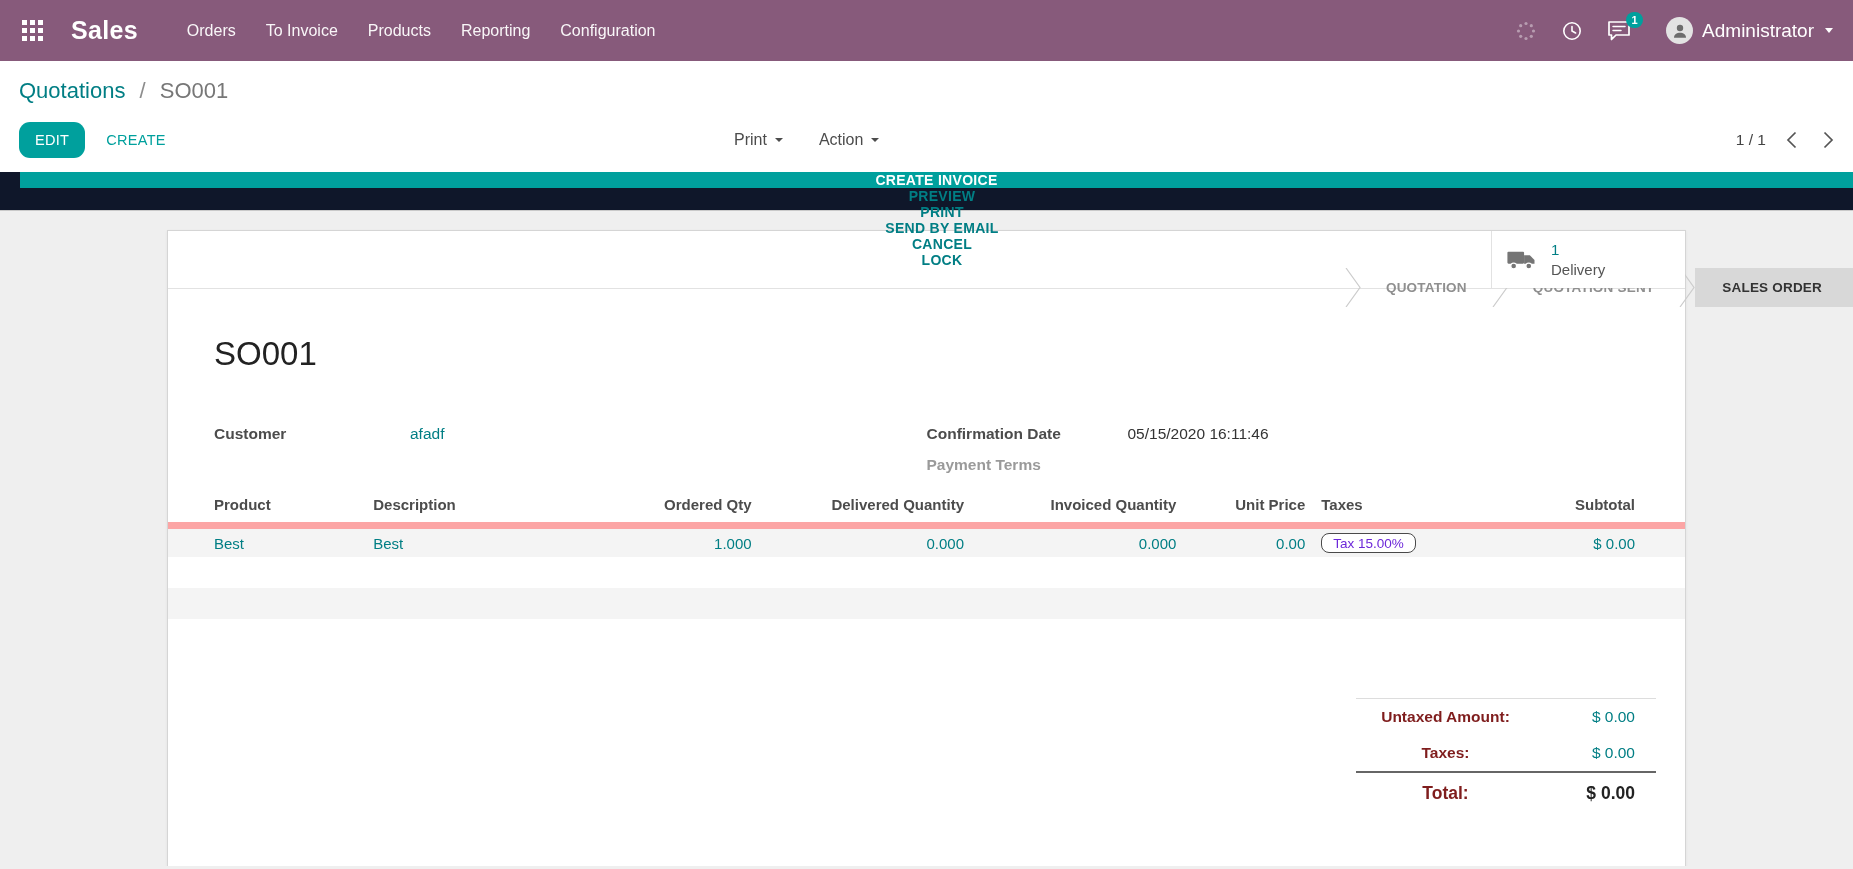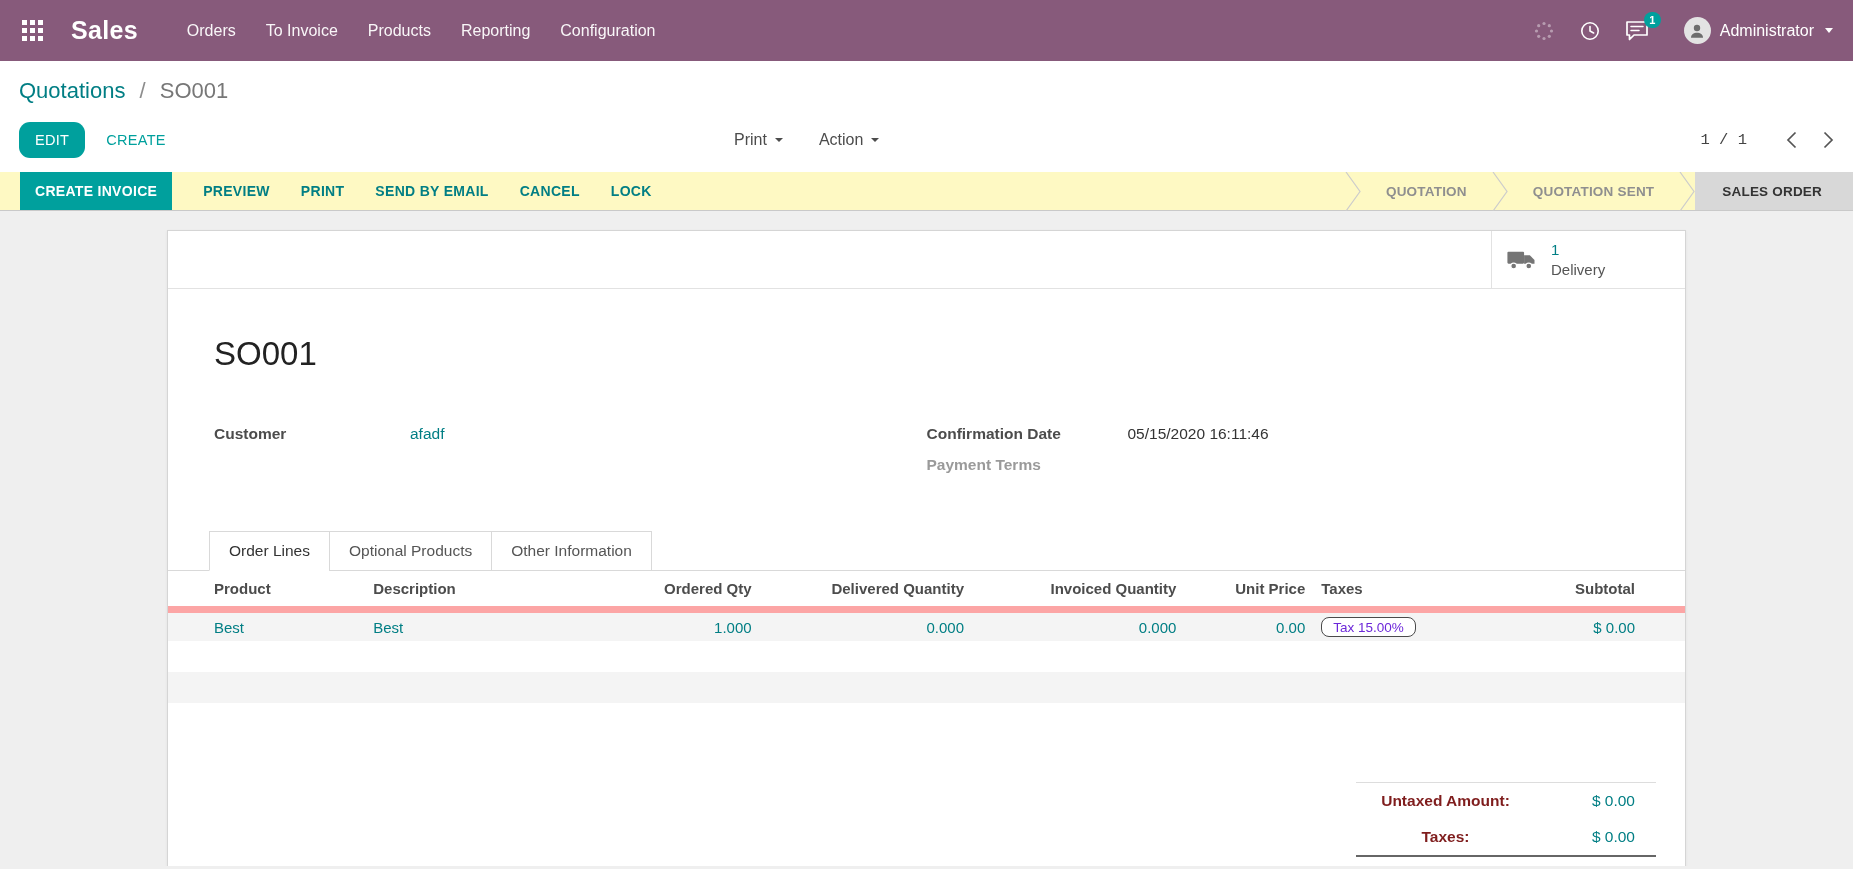--- a/index.html
+++ b/index.html
@@ -10,43 +10,43 @@
   
   .navbar { height:61px; background:#875A7B; display:flex; align-items:center; padding:0 20px 0 14px; color:#fff; }
   .grid-icon { display:grid; grid-template-columns:repeat(3,5px); grid-gap:3px; padding:8px; cursor:pointer; }
   .grid-icon i { width:5px; height:5px; background:#fff; display:block; }
   .brand { font-size:25px; font-weight:bold; margin:0 34px 0 20px; letter-spacing:.3px; cursor:pointer; }
   .nav-menu { display:flex; align-items:stretch; height:100%; }
   .nav-item { padding:0 15px; font-size:16px; color:rgba(255,255,255,.95); display:flex; align-items:center; cursor:pointer; }
   .nav-right { margin-left:auto; display:flex; align-items:center; gap:24px; }
   .sys-icon { position:relative; display:flex; align-items:center; cursor:pointer; }
   .badge { position:absolute; top:-8px; right:-11px; background:#00A09D; color:#fff; font-size:11px; font-weight:bold; border-radius:9px; padding:2px 5.5px; line-height:1.1; }
-  .user-menu { display:flex; align-items:center; gap:9px; cursor:pointer; font-size:16px; margin-left:10px; }
+  .user-menu { display:flex; align-items:center; gap:9px; cursor:pointer; font-size:19px; margin-left:10px; }
   .avatar { width:27px; height:27px; border-radius:50%; background:#e3e3e3; display:flex; align-items:center; justify-content:center; overflow:hidden; }
   .caret-white { width:0; height:0; border-left:4.5px solid transparent; border-right:4.5px solid transparent; border-top:5px solid #fff; margin-left:2px; }
 
   
   .control-panel { background:#fff; padding:16px 19px 12px; }
   .breadcrumb { font-size:22px; line-height:28px; }
   .bc-parent { color:#017E84; cursor:pointer; }
   .bc-sep { color:#8d8d8d; margin:0 8px; }
   .bc-current { color:#777; }
   .cp-row { display:flex; align-items:center; margin-top:15px; position:relative; height:40px; }
   .btn-primary { background:#00A09D; color:#fff; border:none; font-size:14.5px; font-weight:500; padding:10px 16px; border-radius:11px; cursor:pointer; letter-spacing:.3px; }
   .btn-link { background:none; border:none; color:#00A09D; font-size:14.5px; font-weight:500; padding:10px 15px; margin-left:6px; cursor:pointer; letter-spacing:.3px; }
   .cp-center { position:absolute; left:715px; display:flex; gap:36px; }
   .dropdown-toggle { font-size:16px; color:#4c4c4c; display:flex; align-items:center; gap:8px; cursor:pointer; background:none; border:none; }
   .caret-dark { width:0; height:0; border-left:4px solid transparent; border-right:4px solid transparent; border-top:4.5px solid #4c4c4c; }
-  .pager { margin-left:auto; display:flex; align-items:flex-start; gap:39px;font-family:Liberation Mono, monospace; }
+  .pager { margin-left:auto; display:flex; align-items:flex-start; gap:20px; }
   .pager-text { font-size:15.5px; color:#444; }
   .pager-nav { display:flex; gap:26px; align-items:center; }
   .pager-btn { cursor:pointer; display:flex; align-items:center; background:none; border:none; }
 
   
-  .statusbar { background:#fef9c3; border-bottom:1px solid #c9c9c9; height:39px; display:flex; align-items:stretch; }
+  .statusbar { background:#0f172a; border-bottom:1px solid #c9c9c9; height:39px; display:flex; align-items:stretch;flex-direction:column; }
   .btn-invoice { height:100%; background:#00A09D; border:none; color:#fff; font-size:14px; font-weight:600; padding:0 15px; margin-left:20px; cursor:pointer; letter-spacing:.3px; }
   .sb-btn { background:none; border:none; color:#017E84; font-size:14px; font-weight:600; margin-left:31px; cursor:pointer; letter-spacing:.3px; }
   .sb-status { margin-left:auto; display:flex; align-items:stretch; }
   .sb-arrow { display:flex; align-items:center; }
   .sb-state { display:flex; align-items:center; padding:0 25px; font-size:13.5px; font-weight:600; color:#8f8f8f; letter-spacing:.2px; cursor:pointer; background:none; border:none; }
   .sb-state.active { background:#d8d8d8; color:#333; padding:0 31px 0 27px; }
 
   
   .content { padding-top:19px; height:655px; overflow:hidden; }
   .sheet { width:1519px; height:940px; margin:0 auto; background:#fff; border:1px solid #d5d5d5; box-shadow:0 1px 3px rgba(0,0,0,.06); }
@@ -255,25 +255,20 @@
           <span class="field-label">Confirmation Date</span>
           <span class="field-value">05/15/2020 16:11:46</span>
         </div>
         <div class="field-row">
           <span class="field-label muted">Payment Terms</span>
           <span class="field-value"></span>
         </div>
       </div>
     </div>
 
-    <div class="tabs">
-      <span class="tab active">Order Lines</span>
-      <span class="tab">Optional Products</span>
-      <span class="tab">Other Information</span>
-    </div>
 
     <table>
       <colgroup>
         <col style="width:13%">
           <col style="width:15%">
           <col style="width:11%">
           <col style="width:14%">
           <col style="width:14%">
           <col style="width:8.5%">
           <col style="width:13.5%">

